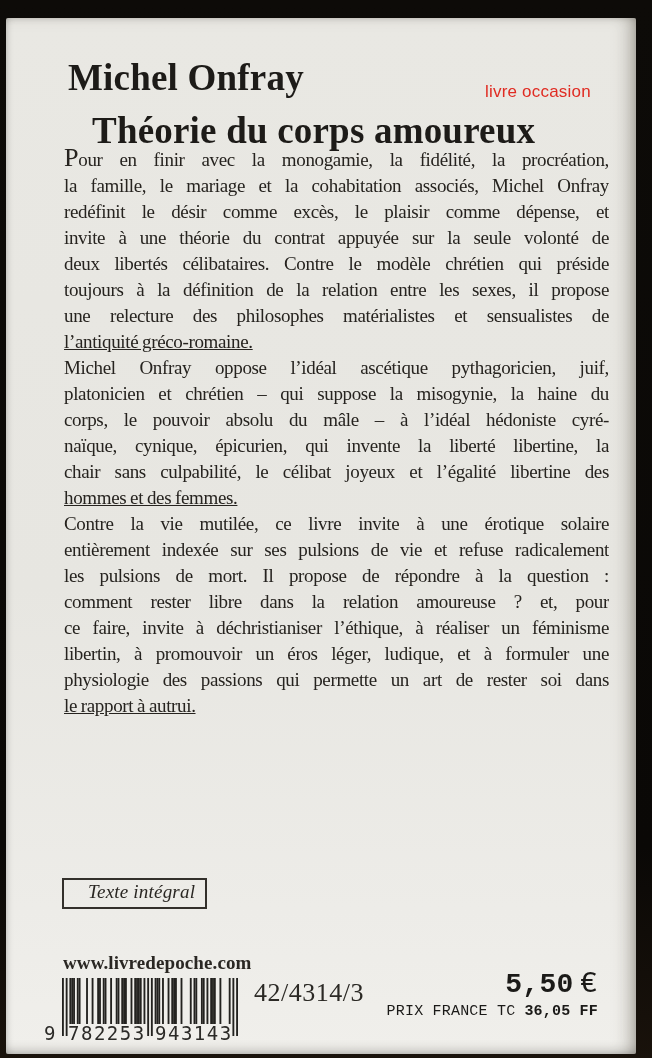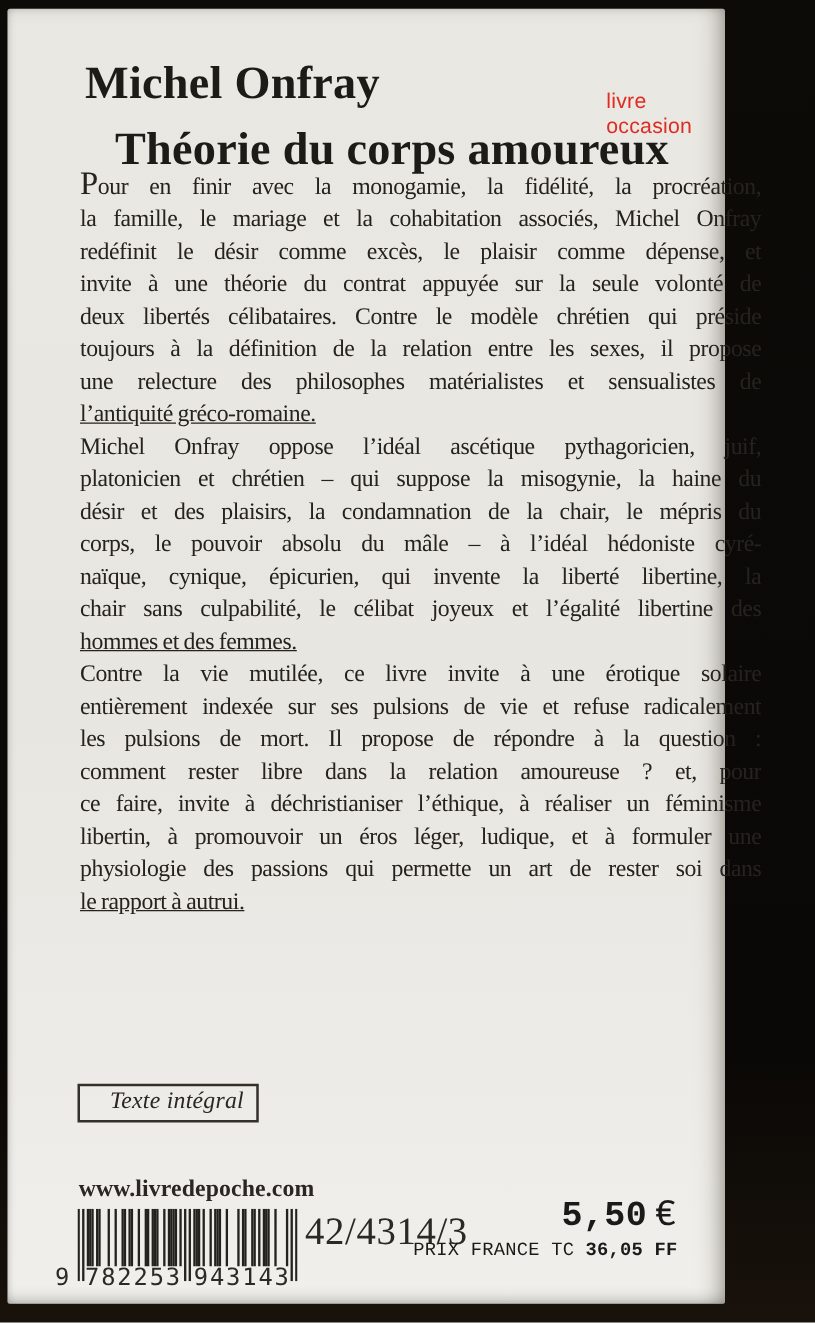--- a/index.html
+++ b/index.html
@@ -2,21 +2,21 @@
 <html><head>
 <meta charset="utf-8">
 <style>
   html,body{margin:0;padding:0;}
   body{
     width:652px;height:1058px;position:relative;overflow:hidden;
     background:linear-gradient(180deg,#0d0b08 0%,#0a0806 80%,#19120b 100%);
     font-family:"Liberation Serif","DejaVu Serif",serif;
   }
   .cover{
-    position:absolute;left:6px;top:7px;width:574px;height:1036px;
+    position:absolute;left:6px;top:18px;width:630px;height:1036px;
     background:linear-gradient(180deg,#e9e8e3 0%,#e7e6e1 55%,#edecE8 86%,#f0efeb 100%);
     border-radius:2px;
     box-shadow:inset -12px 0 20px -10px rgba(70,62,50,.55),
                inset 4px 0 8px -5px rgba(0,0,0,.25),
                inset 0 -8px 14px -9px rgba(0,0,0,.30),
                inset 0 4px 8px -6px rgba(0,0,0,.18);
   }
   .author{
     position:absolute;left:62px;top:40px;margin:0;
     font-size:37px;font-weight:600;letter-spacing:.2px;color:#1d1b18;line-height:1.1;
@@ -54,21 +54,21 @@
   .barcode svg{display:block;margin-left:18px;width:176px;height:58px;}
   .barcode svg rect{fill:#23221f;}
   .bdigits{position:absolute;left:0;top:44px;width:196px;height:26px;
     font-family:"DejaVu Sans Mono","Liberation Mono",monospace;font-size:19px;color:#2b2a27;}
   .bdigits span{position:absolute;top:0;}
   .bdigits .d9{left:0;}
   .bdigits .g1{left:24px;width:78px;letter-spacing:1.5px;}
   .bdigits .g2{left:111px;width:78px;letter-spacing:1.5px;}
   .ref{
     position:absolute;left:238px;top:960px;width:130px;text-align:center;
-    font-size:31px;color:#2b2925;letter-spacing:.5px;
+    font-size:26px;color:#2b2925;letter-spacing:.5px;
   }
   .price{position:absolute;right:38px;top:951px;text-align:right;
     font-family:Liberation Mono, monospace;color:#1b1a18;}
   .price .eur{font-size:28px;font-weight:bold;letter-spacing:.3px;line-height:30px;}
   .price .euro{font-weight:400;font-size:30px;margin-left:6px;}
   .price .ff{margin-top:3px;font-size:15px;letter-spacing:.2px;}
   .price .ff .b{font-weight:bold;margin-left:9px;}
 </style>
 </head>
 <body>
@@ -86,21 +86,20 @@
         <div class="line">redéfinit le désir comme excès, le plaisir comme dépense, et</div>
         <div class="line">invite à une théorie du contrat appuyée sur la seule volonté de</div>
         <div class="line">deux libertés célibataires. Contre le modèle chrétien qui préside</div>
         <div class="line">toujours à la définition de la relation entre les sexes, il propose</div>
         <div class="line">une relecture des philosophes matérialistes et sensualistes de</div>
         <div class="line last">l’antiquité gréco-romaine.</div>
       </div>
     <div class="para">
         <div class="line">Michel Onfray oppose l’idéal ascétique pythagoricien, juif,</div>
         <div class="line">platonicien et chrétien – qui suppose la misogynie, la haine du</div>
-        <div class="line">désir et des plaisirs, la condamnation de la chair, le mépris du</div>
         <div class="line">corps, le pouvoir absolu du mâle – à l’idéal hédoniste cyré-</div>
         <div class="line">naïque, cynique, épicurien, qui invente la liberté libertine, la</div>
         <div class="line">chair sans culpabilité, le célibat joyeux et l’égalité libertine des</div>
         <div class="line last">hommes et des femmes.</div>
       </div>
     <div class="para">
         <div class="line">Contre la vie mutilée, ce livre invite à une érotique solaire</div>
         <div class="line">entièrement indexée sur ses pulsions de vie et refuse radicalement</div>
         <div class="line">les pulsions de mort. Il propose de répondre à la question :</div>
         <div class="line">comment rester libre dans la relation amoureuse ? et, pour</div>

